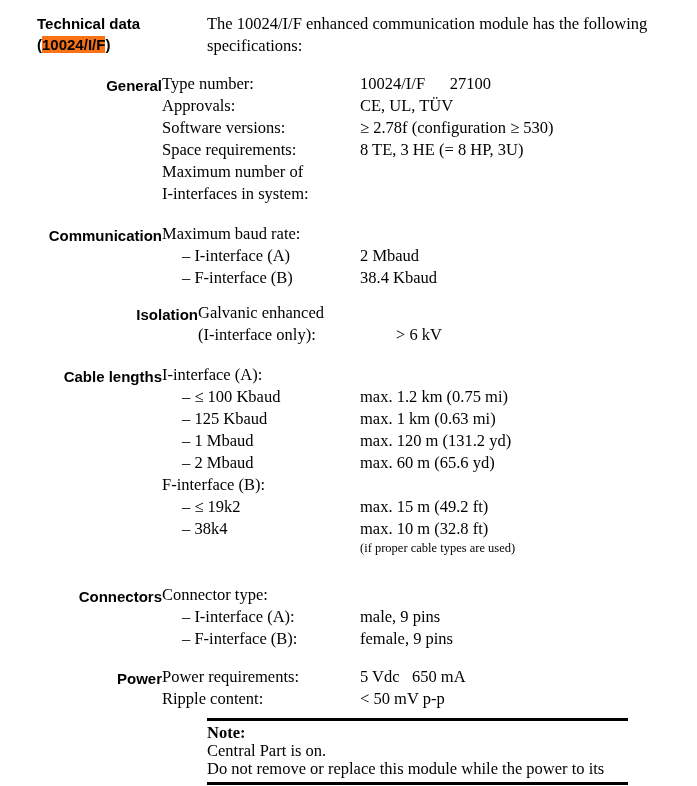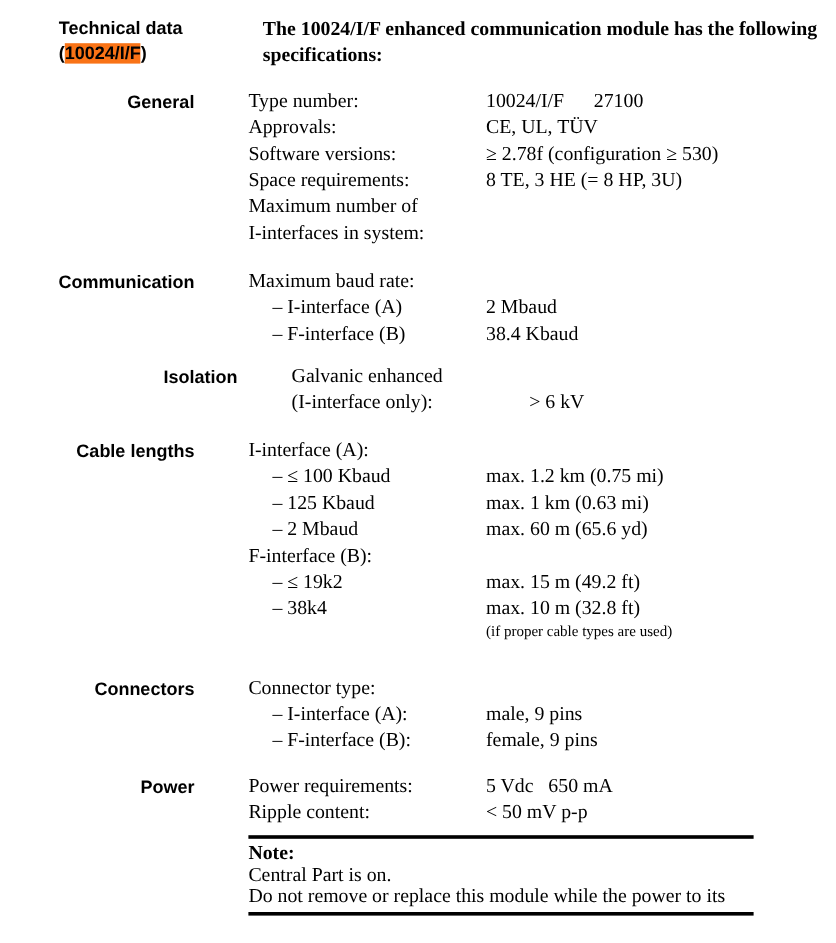--- a/index.html
+++ b/index.html
@@ -4,38 +4,38 @@
 <style>
   html, body { margin:0; padding:0; }
   body {
     width:697px; height:786px; background:#ffffff; color:#000;
     font-family:"Liberation Serif", serif; font-size:16.5px;
     overflow:hidden;
   }
   .page { padding-top:13px; }
 
   
-  .header { display:flex;margin-left:12px; }
+  .header { display:flex; }
   .title-block {
     flex:0 0 162px; box-sizing:border-box; padding-left:37px;
     font-family:"Liberation Sans", sans-serif; font-weight:bold;
     font-size:15px; line-height:21px;
   }
   .hl { background:#f97316; color:inherit; }
   .header-content { margin-left:45px; flex:1; }
-  .intro-line { line-height:22px;font-weight:bold; }
+  .intro-line { line-height:22px; }
 
   
   .section { display:flex; }
   .side-label {
     flex:0 0 162px; box-sizing:border-box; text-align:right; padding-top:3px;
     font-family:"Liberation Sans", sans-serif; font-weight:bold;
     font-size:15px; line-height:20px;
   }
-  .rows { margin-left:45px; flex:1; }
+  .rows { flex:1; }
   .row { display:flex; line-height:22px; min-height:22px; }
   .spec-label { width:198px; flex-shrink:0; white-space:pre-wrap; }
   .row.sub .spec-label { padding-left:20px; width:178px; }
   .spec-value { flex:1; white-space:pre-wrap; }
   .row.small { line-height:16px; min-height:16px; }
   .row.small .spec-value { font-size:12.5px; }
 
   .sec-general      { margin-top:16px; }
   .sec-communication{ margin-top:18px; }
   .sec-isolation    { margin-top:13px;padding-left:36px; }
@@ -138,20 +138,24 @@
       </div>
       <div class="row sub">
         <div class="spec-label">– ≤ 100 Kbaud</div>
         <div class="spec-value">max. 1.2 km (0.75 mi)</div>
       </div>
       <div class="row sub">
         <div class="spec-label">– 125 Kbaud</div>
         <div class="spec-value">max. 1 km (0.63 mi)</div>
       </div>
       <div class="row sub">
+        <div class="spec-label">– 1 Mbaud</div>
+        <div class="spec-value">max. 120 m (131.2 yd)</div>
+      </div>
+      <div class="row sub">
         <div class="spec-label">– 2 Mbaud</div>
         <div class="spec-value">max. 60 m (65.6 yd)</div>
       </div>
       <div class="row">
         <div class="spec-label">F-interface (B):</div>
         <div class="spec-value"></div>
       </div>
       <div class="row sub">
         <div class="spec-label">– ≤ 19k2</div>
         <div class="spec-value">max. 15 m (49.2 ft)</div>

